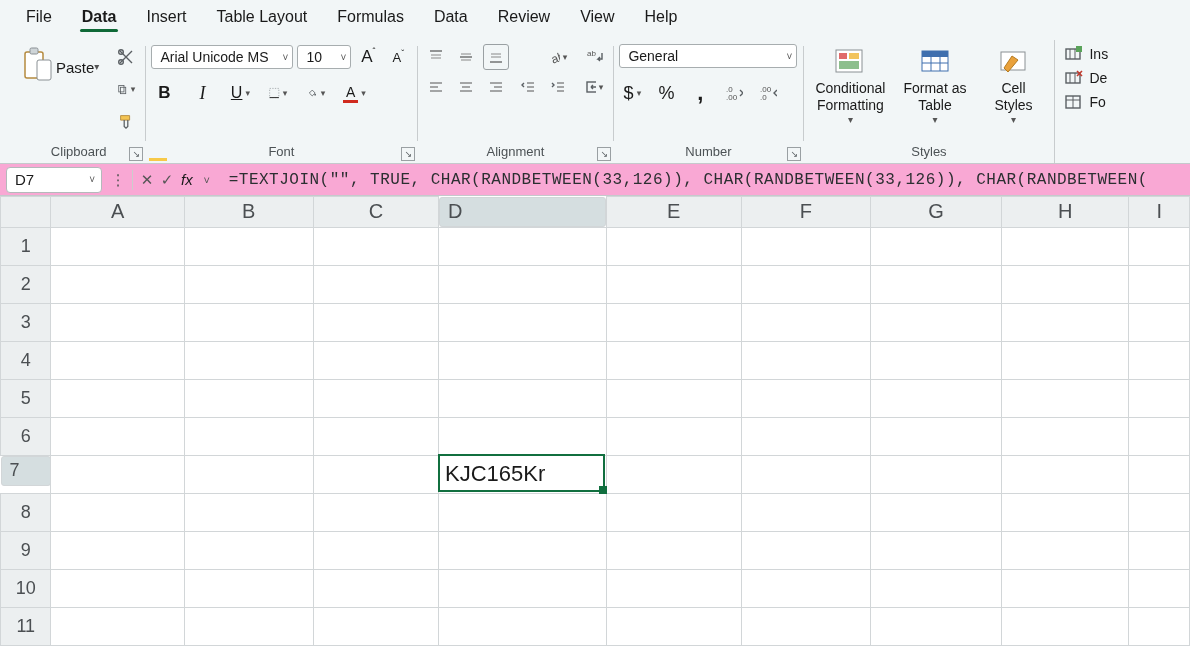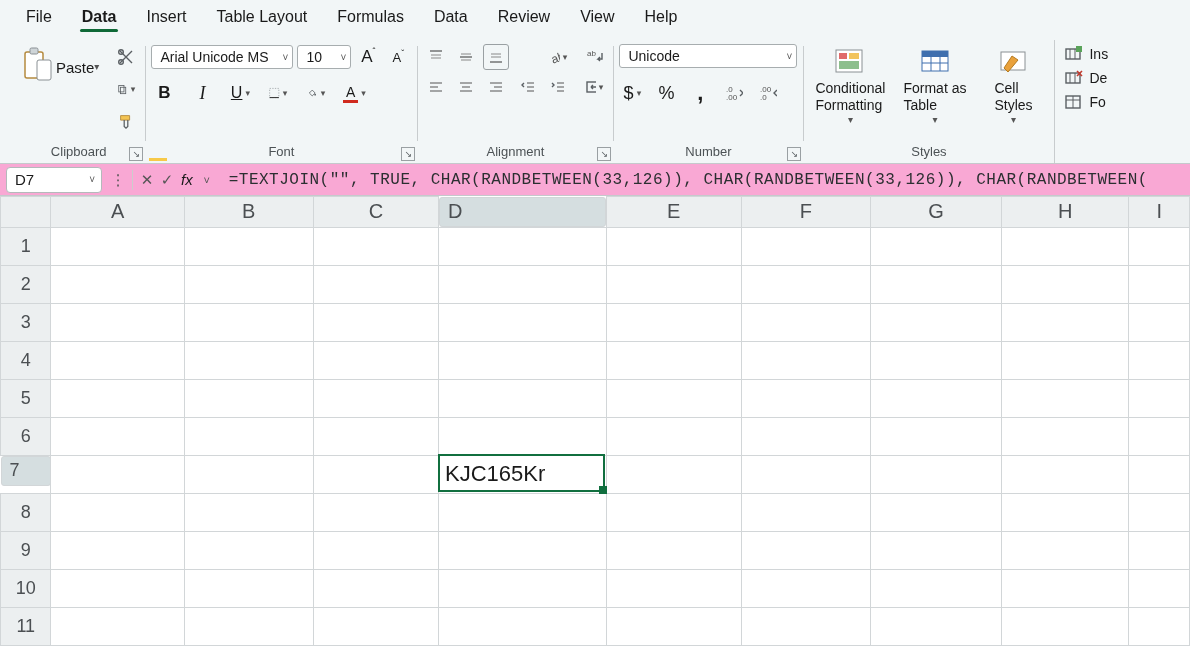--- a/index.html
+++ b/index.html
@@ -169,21 +169,21 @@
     position:absolute; width:8px; height:8px;
     background:var(--sel-green);
     bottom:-4px; right:-4px;
   }
 
   
   .bigbtn{
     display:flex; flex-direction:column; align-items:center;
     padding:2px 6px; cursor:default; min-width:70px;
   }
-  .bigbtn .cap{ font-size:14px; text-align:left; line-height:1.2; margin-top:2px;}
+  .bigbtn .cap{ font-size:14px; text-align:center; line-height:1.2; margin-top:2px;}
 
   
   .paste {
     display:flex; flex-direction:row; align-items:center;
     padding:2px 4px;
   }
   .paste .cap{ font-size:15px; margin-top:2px;}
   .clip-col{ display:flex; flex-direction:column; gap:6px; margin-left:4px;}
 
   
@@ -412,21 +412,21 @@
     </div>
     <div class="group-label">
       <span>Alignment</span>
       <span class="dialog-launcher">↘</span>
     </div>
   </div>
 
   <div class="group">
     <div class="group-body vstack">
       <div class="sel" style="width:178px;">
-        <span>Unicode</span>
+        <span>General</span>
           <span class="arr">˅</span>
       </div>
       <div class="num-row">
         <div class="btn small drop">
             <span style="font-size:18px;">$</span>
           </div>
         <div class="btn small">
             <span style="font-size:18px;">%</span>
           </div>
         <div class="btn small">

